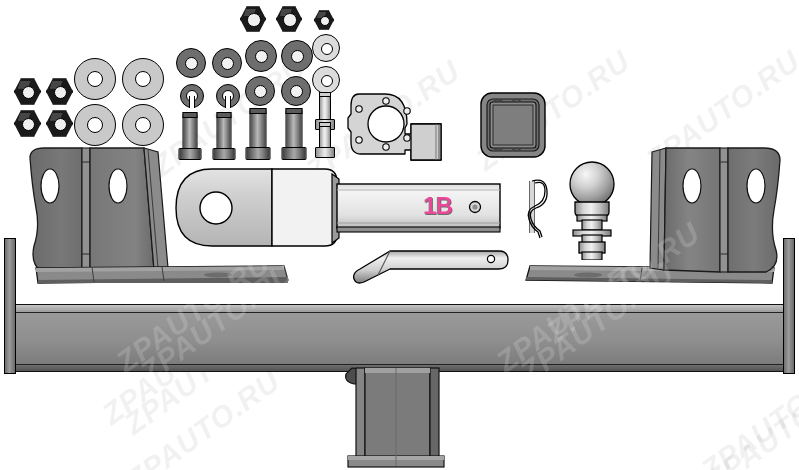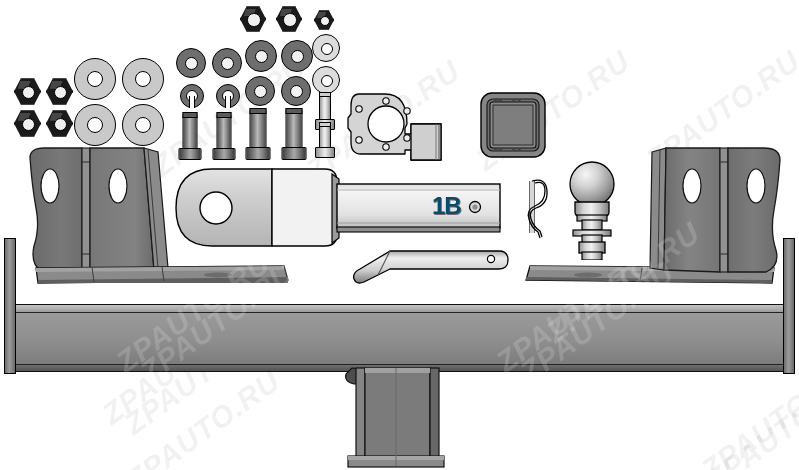--- a/index.html
+++ b/index.html
@@ -290,21 +290,21 @@
     <path d="M160 10 L167 15 L167 74 L160 79 Z" fill="#9a9a9a" stroke="#000" stroke-width="1.2"></path>
 
     <rect x="165" y="20" width="163" height="44" fill="url(#barg)" stroke="#000" stroke-width="1.4"></rect>
     <line x1="165" y1="26" x2="328" y2="26" stroke="#b5b5b5" stroke-width="1"></line>
     <line x1="165" y1="59" x2="328" y2="59" stroke="#9d9d9d" stroke-width="1"></line>
     <rect x="165" y="63" width="163" height="5" fill="#8e8e8e" stroke="#000" stroke-width="1.1"></rect>
     <circle cx="303" cy="43" r="5.5" fill="#d8d8d8" stroke="#000" stroke-width="1.3"></circle>
     <circle cx="303" cy="43" r="2.6" fill="#8d8d8d"></circle>
   </svg>
 
-  <div class="txt" style="left:432px;top:192px;font-size:24px;font-weight:bold;color:#0c4a6e;
+  <div class="txt" style="left:423px;top:192px;font-size:24px;font-weight:bold;color:#ec4899;
               font-family:'Liberation Sans',sans-serif;letter-spacing:-1px;
               text-shadow:1px 1px 0 #6d6d6d, -0.5px -0.5px 0 #efefef;">1B</div>
 
   <svg class="part" style="left:352px;top:238px;" width="160" height="48" viewBox="0 0 160 48">
     <defs>
       <linearGradient id="pg" x1="0" y1="0" x2="0" y2="1">
         <stop offset="0%" stop-color="#a6a6a6"></stop>
         <stop offset="22%" stop-color="#efefef"></stop>
         <stop offset="60%" stop-color="#cecece"></stop>
         <stop offset="100%" stop-color="#7d7d7d"></stop>

